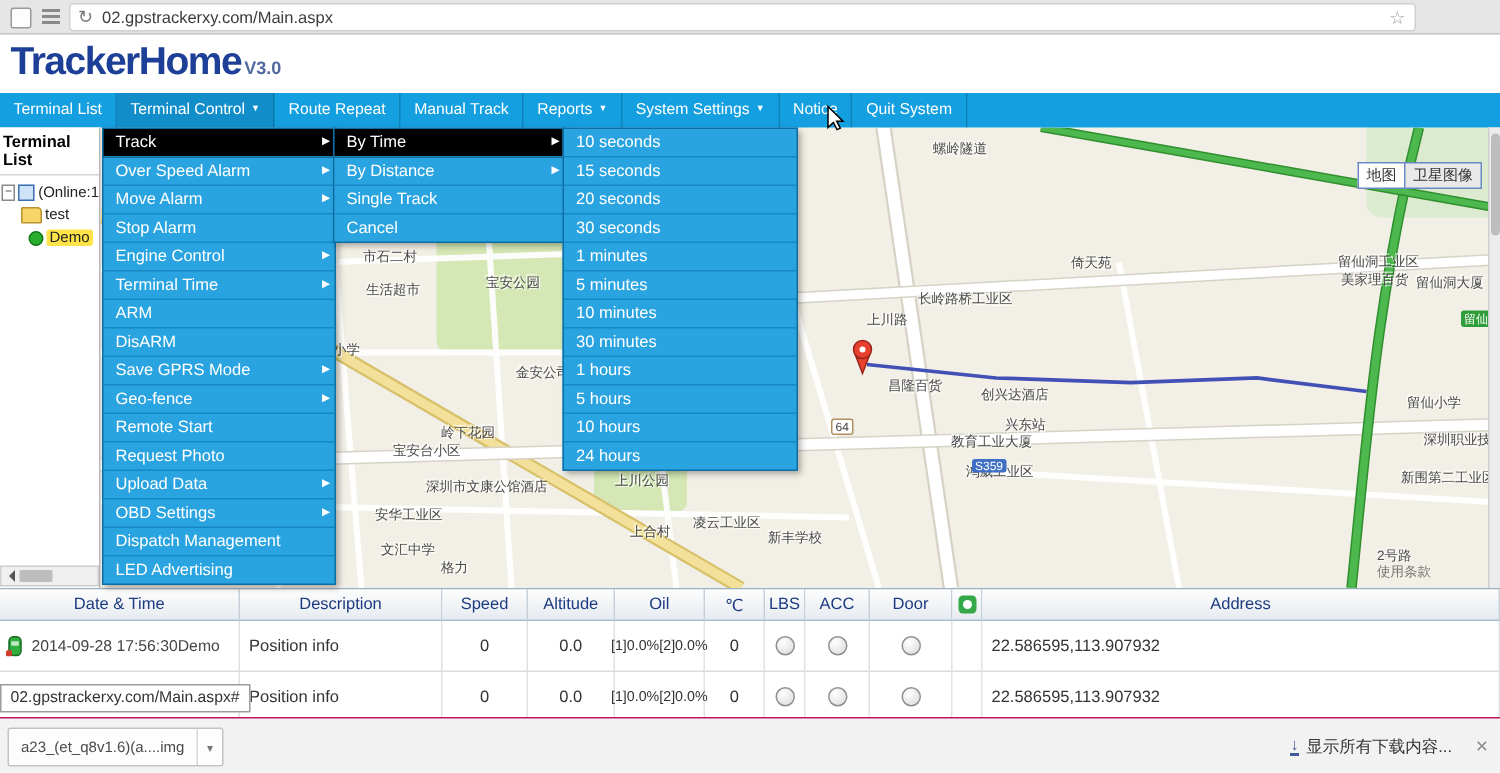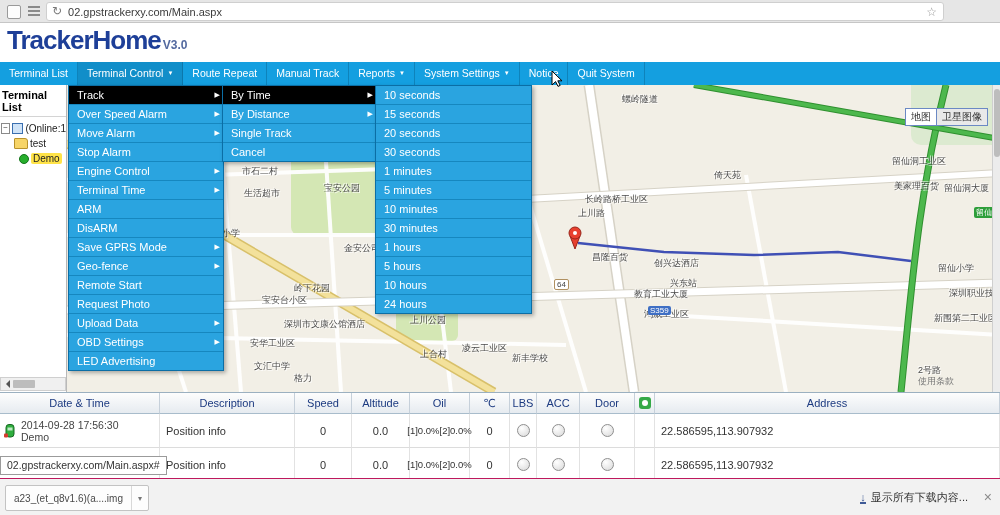--- a/index.html
+++ b/index.html
@@ -97,21 +97,21 @@
   
   .table{position:absolute;top:392px;left:0;width:1000px;height:123px;background:#fff;z-index:3;
          border-top:1px solid #9bb0c0;}
   .t-row{display:grid;grid-template-columns:160px 135px 57px 58px 60px 40px 27px 43px 55px 20px auto;}
   .c{border-right:1px solid #e2e2e2;border-bottom:1px solid #dcdcdc;display:flex;
      align-items:center;justify-content:center;font-size:11px;color:#333;min-height:33px;}
   .c.h{background:linear-gradient(#fdfdfd,#e6ebf0);border-right:1px solid #c6d0da;
        border-bottom:1px solid #a8bccb;color:#1c3a80;font-size:11px;min-height:20px;height:20px;}
   .c-left{justify-content:flex-start;padding-left:6px;}
   .cell-dt{justify-content:flex-start;padding-left:2px;}
-  .dt-lines{display:flex;flex-direction:column;line-height:12px;font-size:10.5px;color:#444;}
+  .dt-lines{display:flex;flex-direction:row;line-height:12px;font-size:10.5px;color:#444;}
   .car-ico{margin-right:3px;display:flex;}
   .oil{flex-direction:row;font-size:9.5px;line-height:11px;justify-content:center;}
   .radio{width:11px;height:11px;border-radius:50%;border:1px solid #8f8f8f;
          background:radial-gradient(circle at 35% 30%,#fff,#d8d8d8);}
   .hdr-geo{width:12px;height:12px;border-radius:3px;background:#35a947;position:relative;}
   .hdr-geo::after{content:"";position:absolute;left:3px;top:3px;width:6px;height:6px;
                   border-radius:50%;background:#fff;}
 
   
   .status-tip{position:absolute;left:0;top:456px;height:17px;line-height:17px;background:#fff;
@@ -238,24 +238,24 @@
     <path d="M512,158 L598,167 L688,170 L772,167 L845,176" stroke="#4050b5" stroke-width="2.5" fill="none"></path>
     <g>
       <path d="M509,164 L504,151 L514,151 Z" fill="#e8402f" stroke="#99241a" stroke-width="1"></path>
       <circle cx="509" cy="148" r="6" fill="#e8402f" stroke="#99241a" stroke-width="1"></circle>
       <circle cx="509" cy="148" r="2" fill="#ffffff"></circle>
     </g>
   </svg>
   <div id="map-labels">
       <span class="map-lbl " style="left: 556px; top: 8px;">螺岭隧道</span>
       <span class="map-lbl " style="left: 648px; top: 84px;">倚天苑</span>
-      <span class="map-lbl " style="left: 826px; top: 70px;">留仙洞工业区</span>
+      <span class="map-lbl " style="left: 826px; top: 83px;">留仙洞工业区</span>
       <span class="map-lbl " style="left: 828px; top: 95px;">美家理百货</span>
       <span class="map-lbl " style="left: 878px; top: 97px;">留仙洞大厦</span>
-      <span class="map-lbl " style="left: 519px; top: 108px;">长岭路桥工业区</span>
+      <span class="map-lbl " style="left: 546px; top: 108px;">长岭路桥工业区</span>
       <span class="map-lbl " style="left: 512px; top: 122px;">上川路</span>
       <span class="map-lbl badge-green" style="left: 908px; top: 122px;">留仙洞</span>
       <span class="map-lbl " style="left: 526px; top: 166px;">昌隆百货</span>
       <span class="map-lbl " style="left: 588px; top: 172px;">创兴达酒店</span>
       <span class="map-lbl " style="left: 604px; top: 192px;">兴东站</span>
       <span class="map-lbl " style="left: 568px; top: 203px; text-align: center;">教育工业大厦</span>
       <span class="map-lbl " style="left: 578px; top: 223px;">鸿威工业区</span>
       <span class="map-lbl " style="left: 872px; top: 177px;">留仙小学</span>
       <span class="map-lbl " style="left: 841px; top: 202px; margin-left: 42px;">深圳职业技术学院(西校区)</span>
       <span class="map-lbl " style="left: 868px; top: 227px;">新围第二工业区</span>
@@ -293,20 +293,21 @@
     <div class="menu-item"><span>Engine Control</span><span class="sub-arrow">▶</span></div>
     <div class="menu-item"><span>Terminal Time</span><span class="sub-arrow">▶</span></div>
     <div class="menu-item"><span>ARM</span></div>
     <div class="menu-item"><span>DisARM</span></div>
     <div class="menu-item"><span>Save GPRS Mode</span><span class="sub-arrow">▶</span></div>
     <div class="menu-item"><span>Geo-fence</span><span class="sub-arrow">▶</span></div>
     <div class="menu-item"><span>Remote Start</span></div>
     <div class="menu-item"><span>Request Photo</span></div>
     <div class="menu-item"><span>Upload Data</span><span class="sub-arrow">▶</span></div>
     <div class="menu-item"><span>OBD Settings</span><span class="sub-arrow">▶</span></div>
+    <div class="menu-item"><span>Dispatch Management</span></div>
     <div class="menu-item"><span>LED Advertising</span></div>
   </div>
 <div class="menu" id="menu2">
     <div class="menu-item active"><span>By Time</span><span class="sub-arrow">▶</span></div>
     <div class="menu-item"><span>By Distance</span><span class="sub-arrow">▶</span></div>
     <div class="menu-item"><span>Single Track</span></div>
     <div class="menu-item"><span>Cancel</span></div>
   </div>
 <div class="menu" id="menu3">
     <div class="menu-item"><span>10 seconds</span></div>

